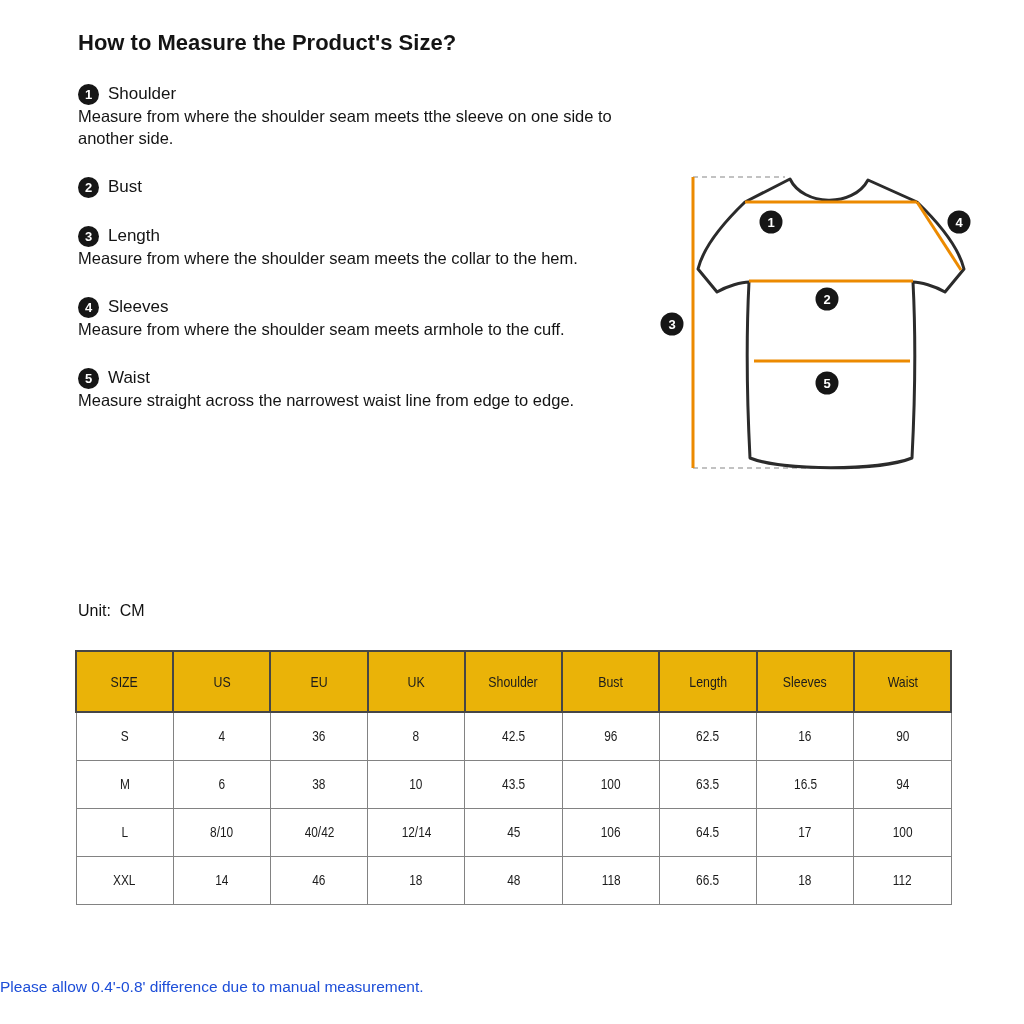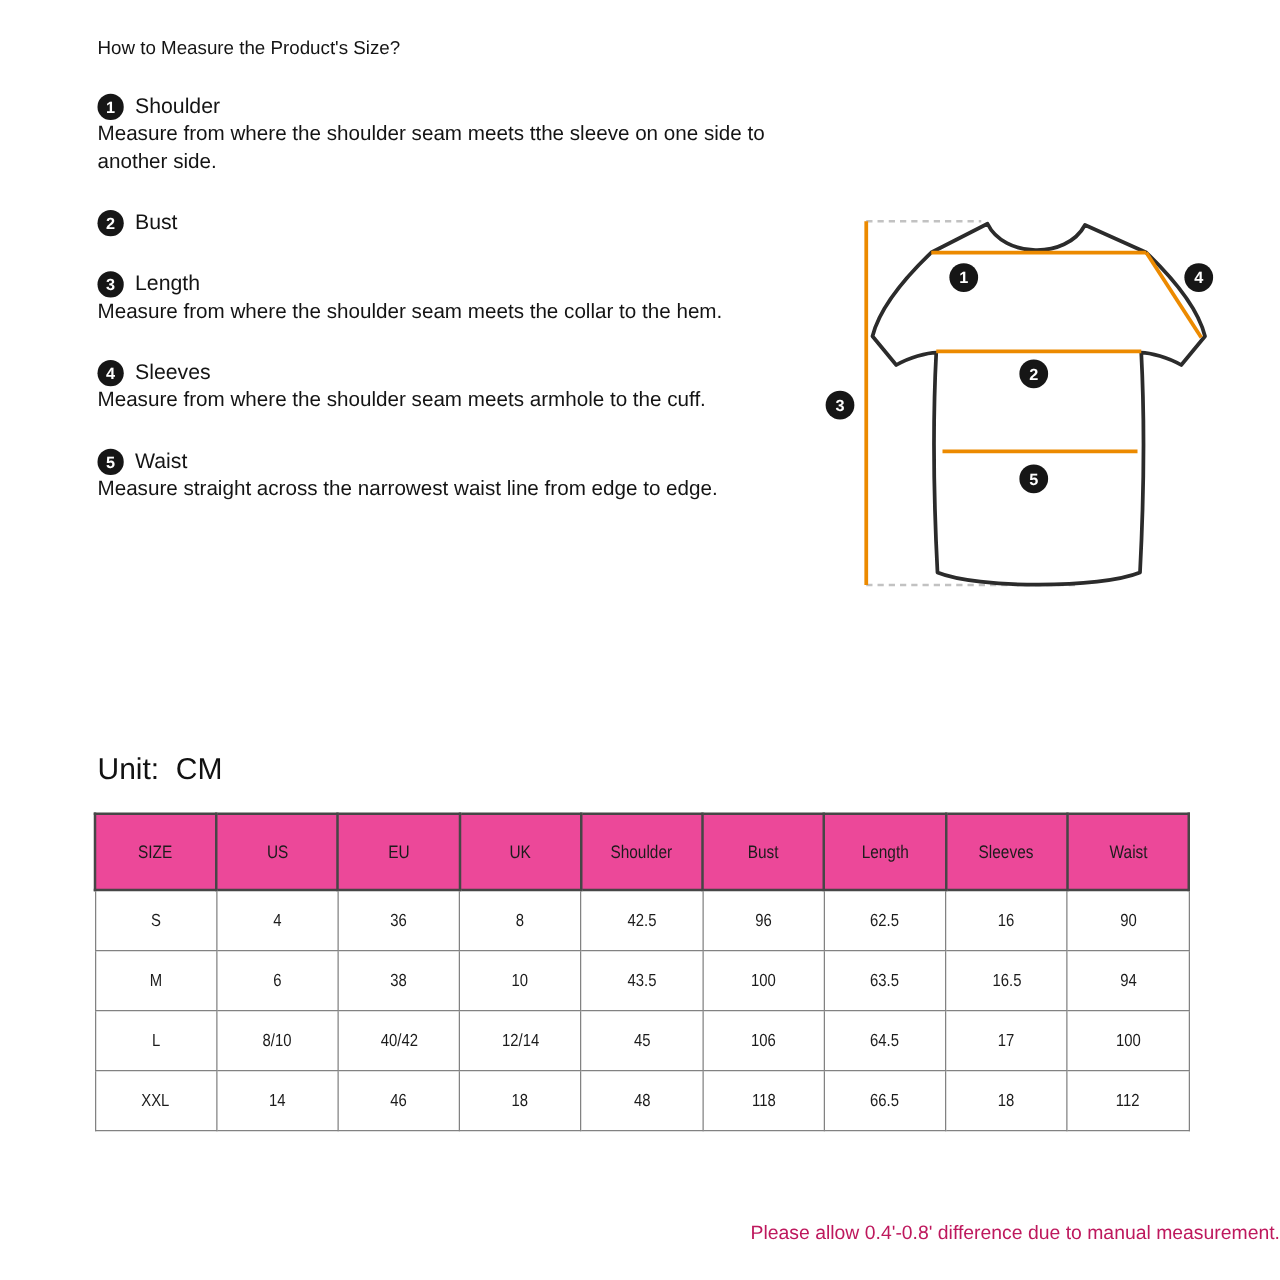--- a/index.html
+++ b/index.html
@@ -7,67 +7,67 @@
   body {
     width: 1024px; height: 1024px;
     position: relative;
     font-family: "Liberation Sans", sans-serif;
     color: #161616;
   }
   .canvas { position: absolute; inset: 0; background: #fff; overflow: hidden; }
 
   
   .intro { position: absolute; left: 78px; top: 30px; width: 545px; }
-  .page-title { font-size: 15px; font-weight: 400; color: #141414; }
+  .page-title { font-size: 22px; font-weight: 700; color: #141414; }
   .step { margin-top: 27px; }
   .step-head { display: flex; align-items: center; gap: 9px; height: 22px; }
   .badge {
     width: 21px; height: 21px; border-radius: 50%;
     background: #161616; color: #fff;
     font-size: 13px; font-weight: 700;
     display: inline-flex; align-items: center; justify-content: center;
     flex: 0 0 auto;
   }
   .step-label { font-size: 17px; font-weight: 400; color: #141414; }
   .step-desc { font-size: 16.5px; line-height: 22px; color: #141414; }
 
   
   .unit {
     position: absolute; left: 78px; top: 602px;
-    font-size: 24px; font-weight: 400; white-space: pre; color: #111;
+    font-size: 16px; font-weight: 400; white-space: pre; color: #111;
   }
 
   
   .diagram { position: absolute; left: 650px; top: 150px; width: 374px; height: 340px; }
   .marker-num { fill: #ffffff; font-size: 13px; font-weight: 700; font-family: "Liberation Sans", sans-serif; }
 
   
   .size-table {
     position: absolute; left: 75px; top: 650px; width: 877px;
     border-collapse: collapse; table-layout: fixed;
   }
   .size-table th {
-    height: 61px; background: #ec4899;
+    height: 61px; background: #eab308;
     border: 2px solid #464646;
     font-size: 14.5px; font-weight: 400; color: #1c1c1c;
     text-align: center; vertical-align: middle;
   }
   .size-table td {
     height: 48px;
     border: 1px solid #828282;
     font-size: 14px; font-weight: 400; color: #1c1c1c;
     text-align: center; vertical-align: middle;
     background: #fff;
   }
   .cond { display: inline-block; transform: scaleX(0.85); transform-origin: center; white-space: nowrap; }
 
   
   .footer {
     position: absolute; left: 0; top: 978px; width: 1024px;
-    text-align: right; font-size: 15.5px; color: #be185d;
+    text-align: left; font-size: 15.5px; color: #1d4ed8;
   }
 </style>
 </head>
 <body>
 
 <div class="canvas">
 
   <div class="intro">
     <h1 class="page-title">How to Measure the Product's Size?</h1>
 

